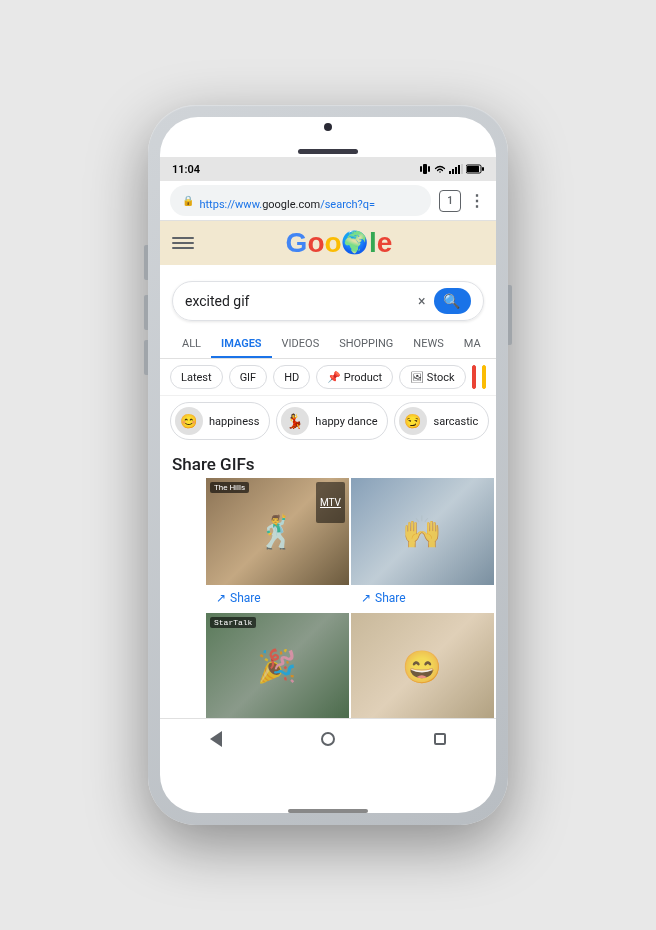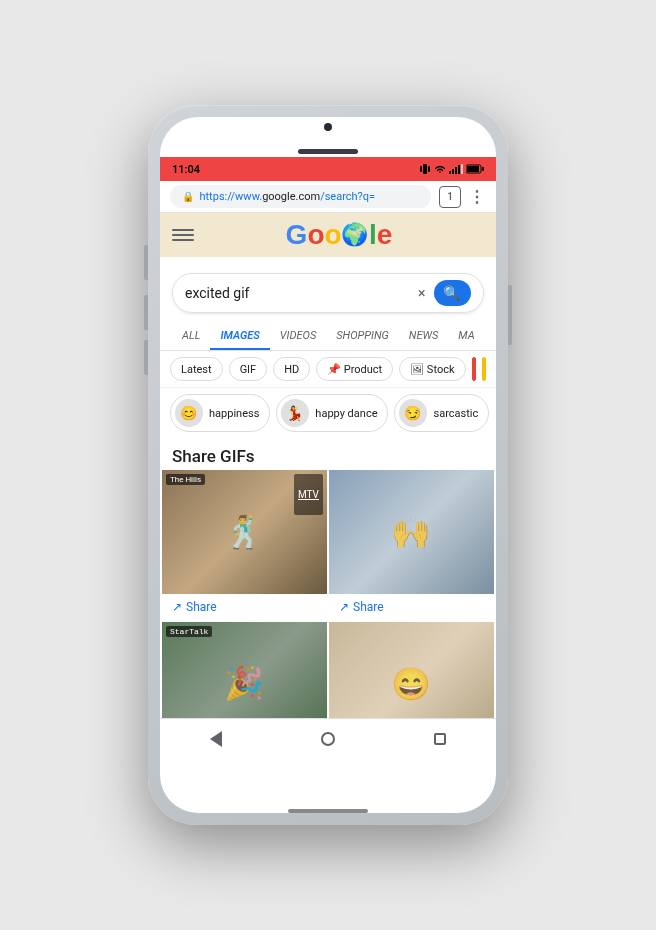--- a/index.html
+++ b/index.html
@@ -88,21 +88,21 @@
       right: 0;
       bottom: 55px;
       background: #fff;
       overflow: hidden;
       display: flex;
       flex-direction: column;
     }
 
     
     .status-bar {
-      background: #ef4444;
+      background: #e5e5e5;
       display: flex;
       justify-content: space-between;
       align-items: center;
       padding: 4px 12px;
       height: 24px;
       flex-shrink: 0;
       text-align: center;
     }
 
     .status-time {
@@ -140,20 +140,21 @@
 
     .lock-icon {
       color: #34a853;
       font-size: 10px;
     }
 
     .address-text {
       font-size: 11px;
       color: #202124;
       flex: 1;
+      margin-top: 8px;
     }
 
     .address-text .blue { color: #1a73e8; }
 
     .tab-count {
       width: 22px;
       height: 22px;
       border: 1.5px solid #5f6368;
       border-radius: 4px;
       display: flex;
@@ -269,21 +270,20 @@
       flex-shrink: 0;
     }
 
     .filter-tab {
       padding: 8px 10px;
       font-size: 11px;
       color: #5f6368;
       cursor: pointer;
       position: relative;
       white-space: nowrap;
-      font-style: italic;
     }
 
     .filter-tab.active {
       color: #1a73e8;
       font-weight: 600;
     }
 
     .filter-tab.active::after {
       content: '';
       position: absolute;
@@ -395,20 +395,21 @@
       font-size: 17px;
       color: #202124;
       font-weight: 500;
     }
 
     .gif-grid {
       display: grid;
       grid-template-columns: 1fr 1fr;
       gap: 2px;
       padding: 0 2px;
+      margin-left: 44px;
     }
 
     .gif-item {
       position: relative;
       cursor: pointer;
     }
 
     .gif-thumb {
       width: 100%;
       aspect-ratio: 4/3;

